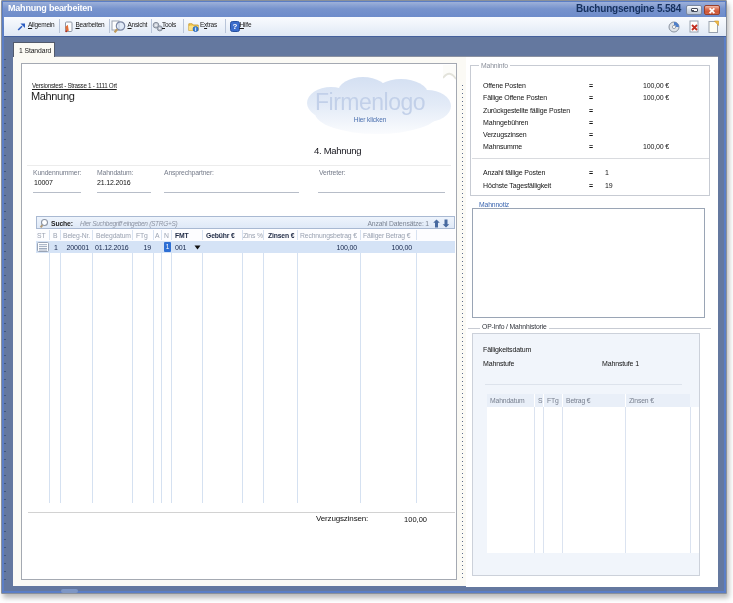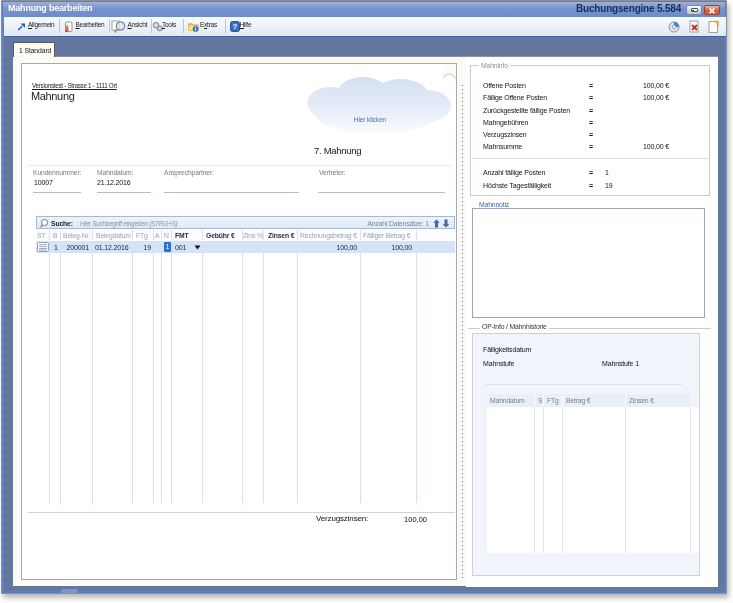--- a/index.html
+++ b/index.html
@@ -176,26 +176,27 @@
         </linearGradient>
           </defs>
         <g fill="url(#cg)">
           <ellipse cx="30" cy="28" rx="24" ry="16"></ellipse>
           <ellipse cx="62" cy="17" rx="25" ry="15"></ellipse>
           <ellipse cx="100" cy="19" rx="27" ry="15"></ellipse>
           <ellipse cx="126" cy="31" rx="24" ry="16"></ellipse>
           <ellipse cx="76" cy="38" rx="62" ry="21"></ellipse>
         </g>
       </svg>
+      <div id="firmenlogo">Firmenlogo</div>
       <div id="hier">Hier klicken</div>
       <svg id="curl" width="13" height="17" viewBox="0 0 13 17">
           <path d="M0 13 Q6.5 4 13 14 L13 0 L0 0 Z" fill="#fcfcf9"></path>
           <path d="M0 13 Q6.5 4 13 14" fill="none" stroke="#e3e3db" stroke-width="1.8"></path>
         </svg>
-      <div id="m1">7. Mahnung</div>
+      <div id="m1">4. Mahnung</div>
       <div id="fieldline"></div>
       <span class="flabel" style="left:11px;">Kundennummer:</span>
       <span class="flabel" style="left:75px;">Mahndatum:</span>
       <span class="flabel" style="left:142px;">Ansprechpartner:</span>
       <span class="flabel" style="left:297px;">Vertreter:</span>
       <span class="fvalue" style="left:12px;">10007</span>
       <span class="fvalue" style="left:75px;">21.12.2016</span>
       <span class="fline" style="left:11px; width:48px;"></span>
       <span class="fline" style="left:75px; width:54px;"></span>
       <span class="fline" style="left:142px; width:135px;"></span>

